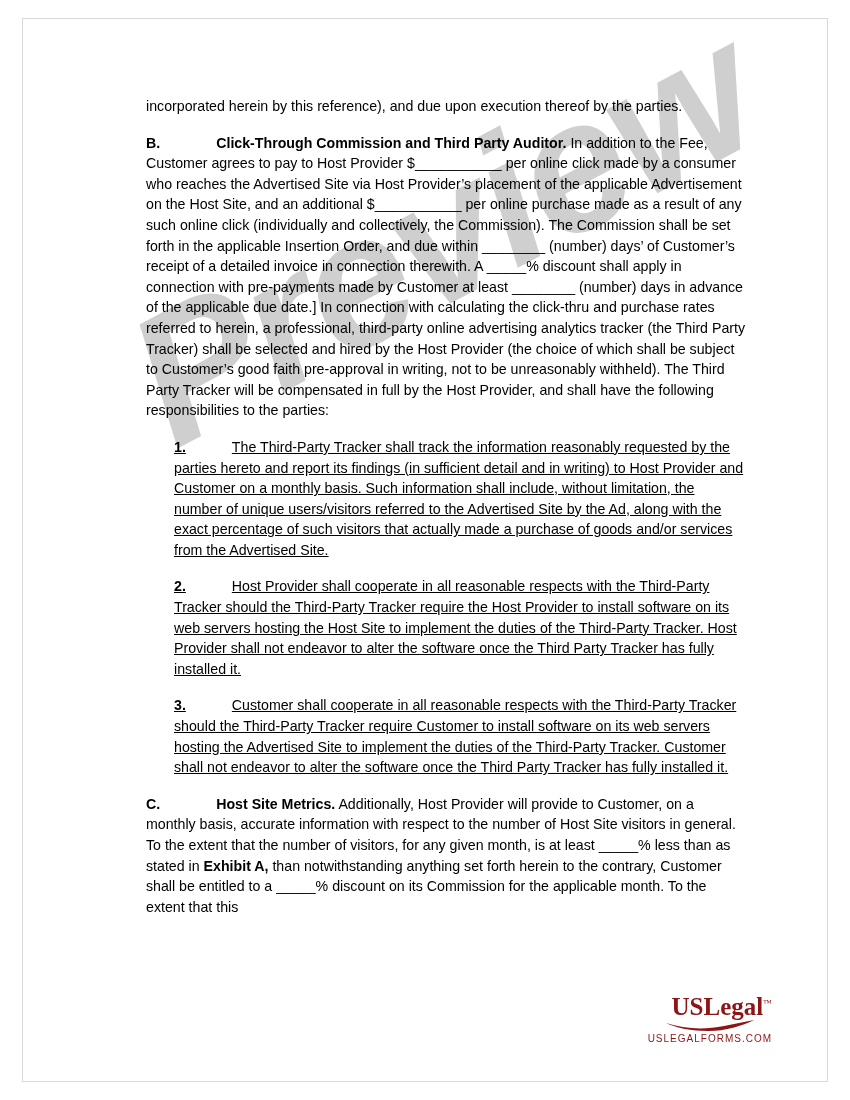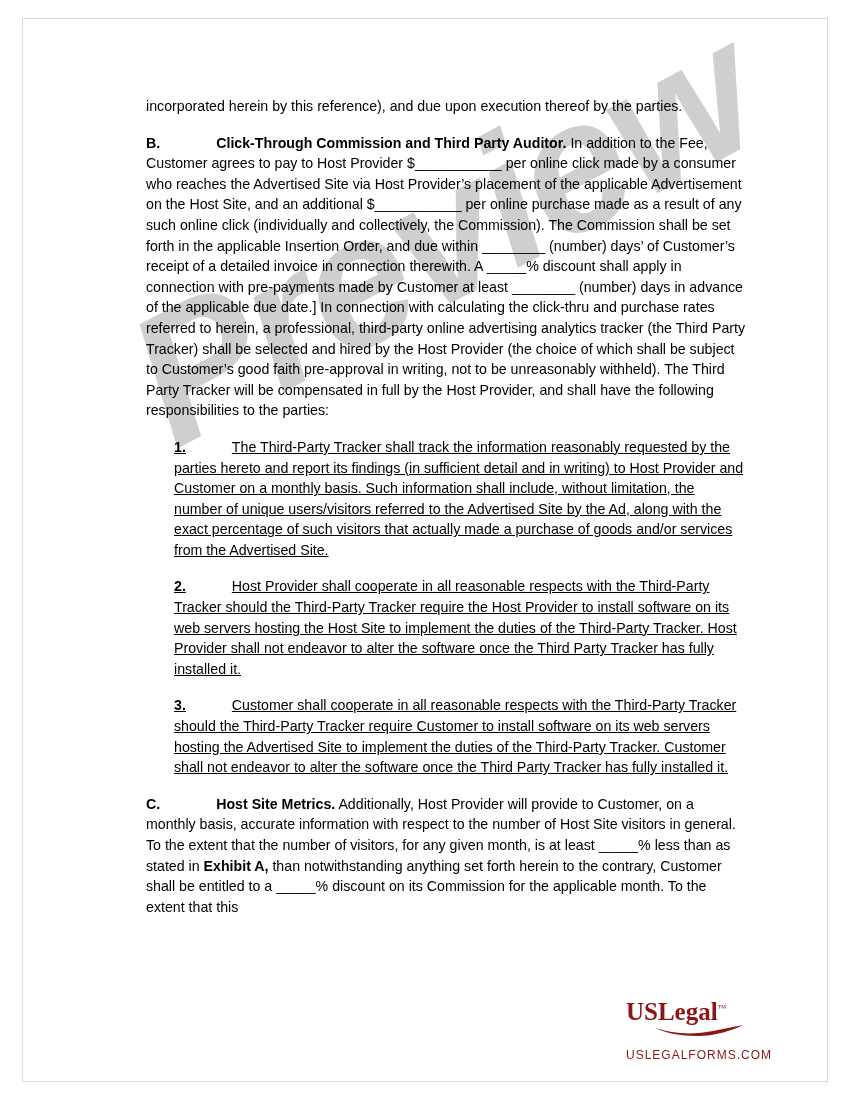--- a/index.html
+++ b/index.html
@@ -82,22 +82,22 @@
     color: rgba(140, 140, 140, 0.42);
     transform: rotate(-28deg);
     transform-origin: left top;
     white-space: nowrap;
     letter-spacing: -4px;
   }
   
   .footer-logo {
     position: absolute;
     right: 78px;
-    bottom: 38px;
-    text-align: left;
+    bottom: 56px;
+    text-align: right;
     z-index: 4;
   }
   .logo-main {
     font-family: "Liberation Serif", serif;
     font-size: 25px;
     color: #8c1515;
     font-weight: normal;
     letter-spacing: 0px;
     white-space: nowrap;
   }
@@ -110,24 +110,24 @@
   .logo-tm {
     font-size: 9px;
     vertical-align: super;
   }
   .logo-swoosh {
     display: block;
     margin: -2px auto 0 auto;
   }
   .logo-sub {
     font-family: "Liberation Sans", sans-serif;
-    font-size: 12px;
+    font-size: 10px;
     color: #8c1515;
     letter-spacing: 1px;
-    margin-top: 12px;
+    margin-top: 2px;
   }
 </style>
 </head>
 <body>
 
 <div class="page">
 
   <div class="page-border"></div>
 
   <div class="watermark">

